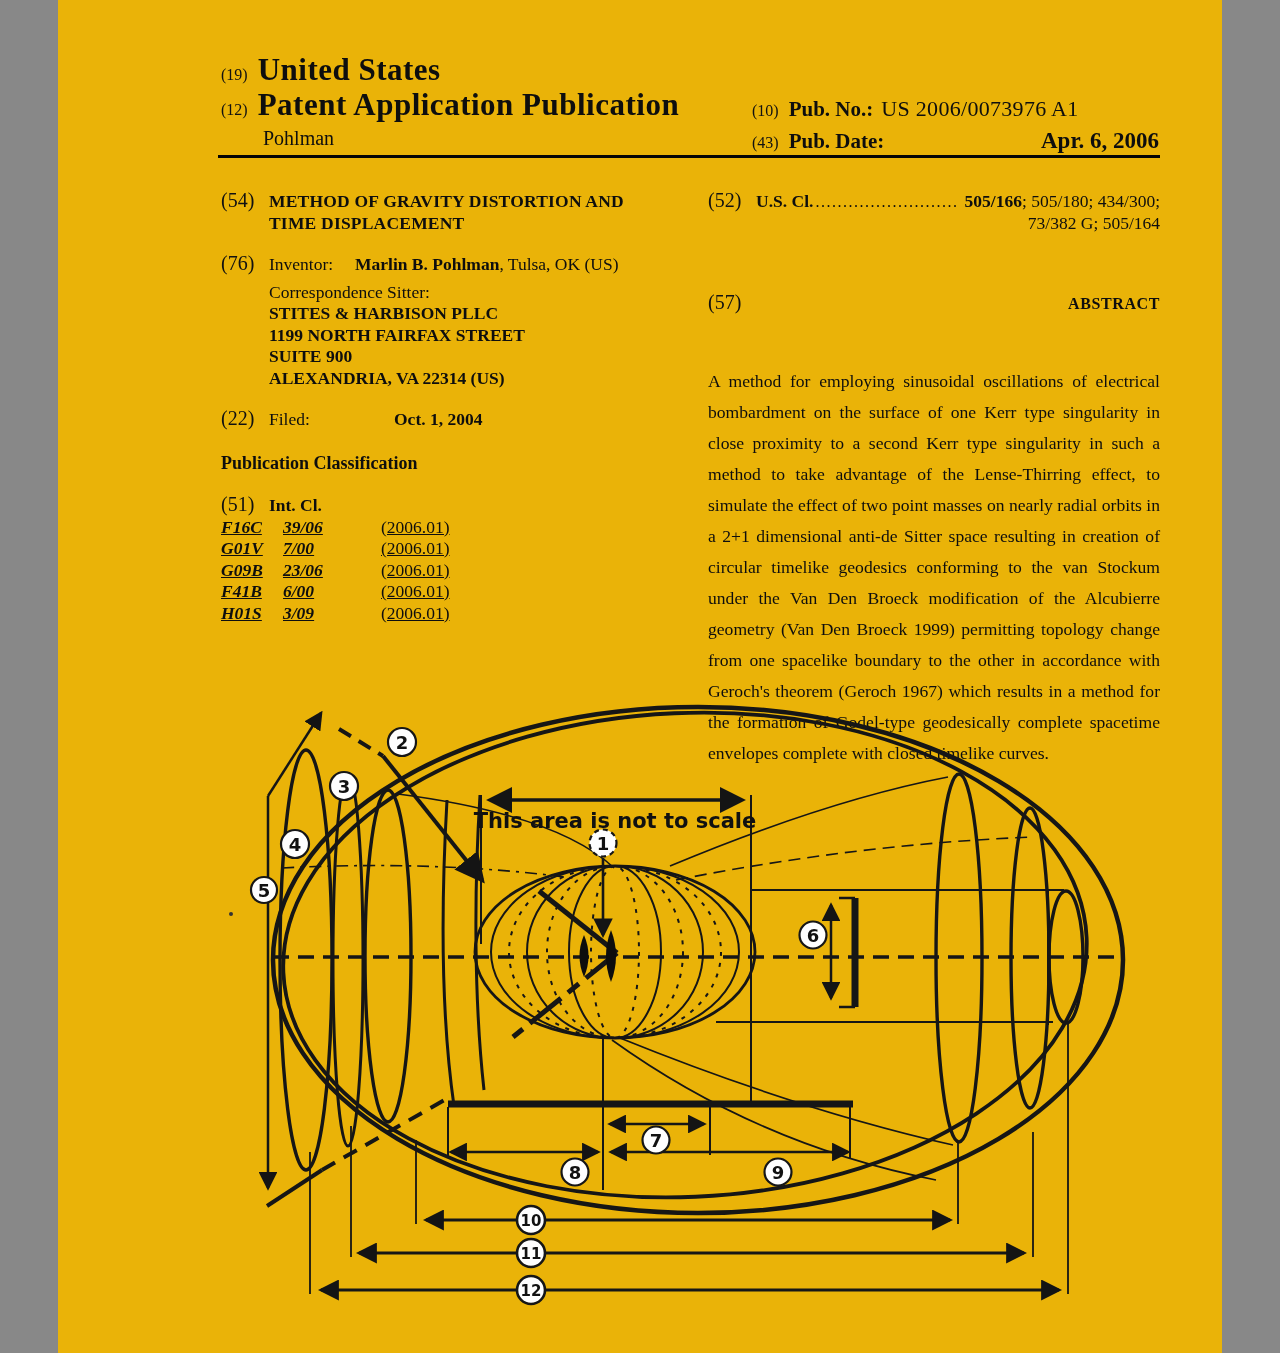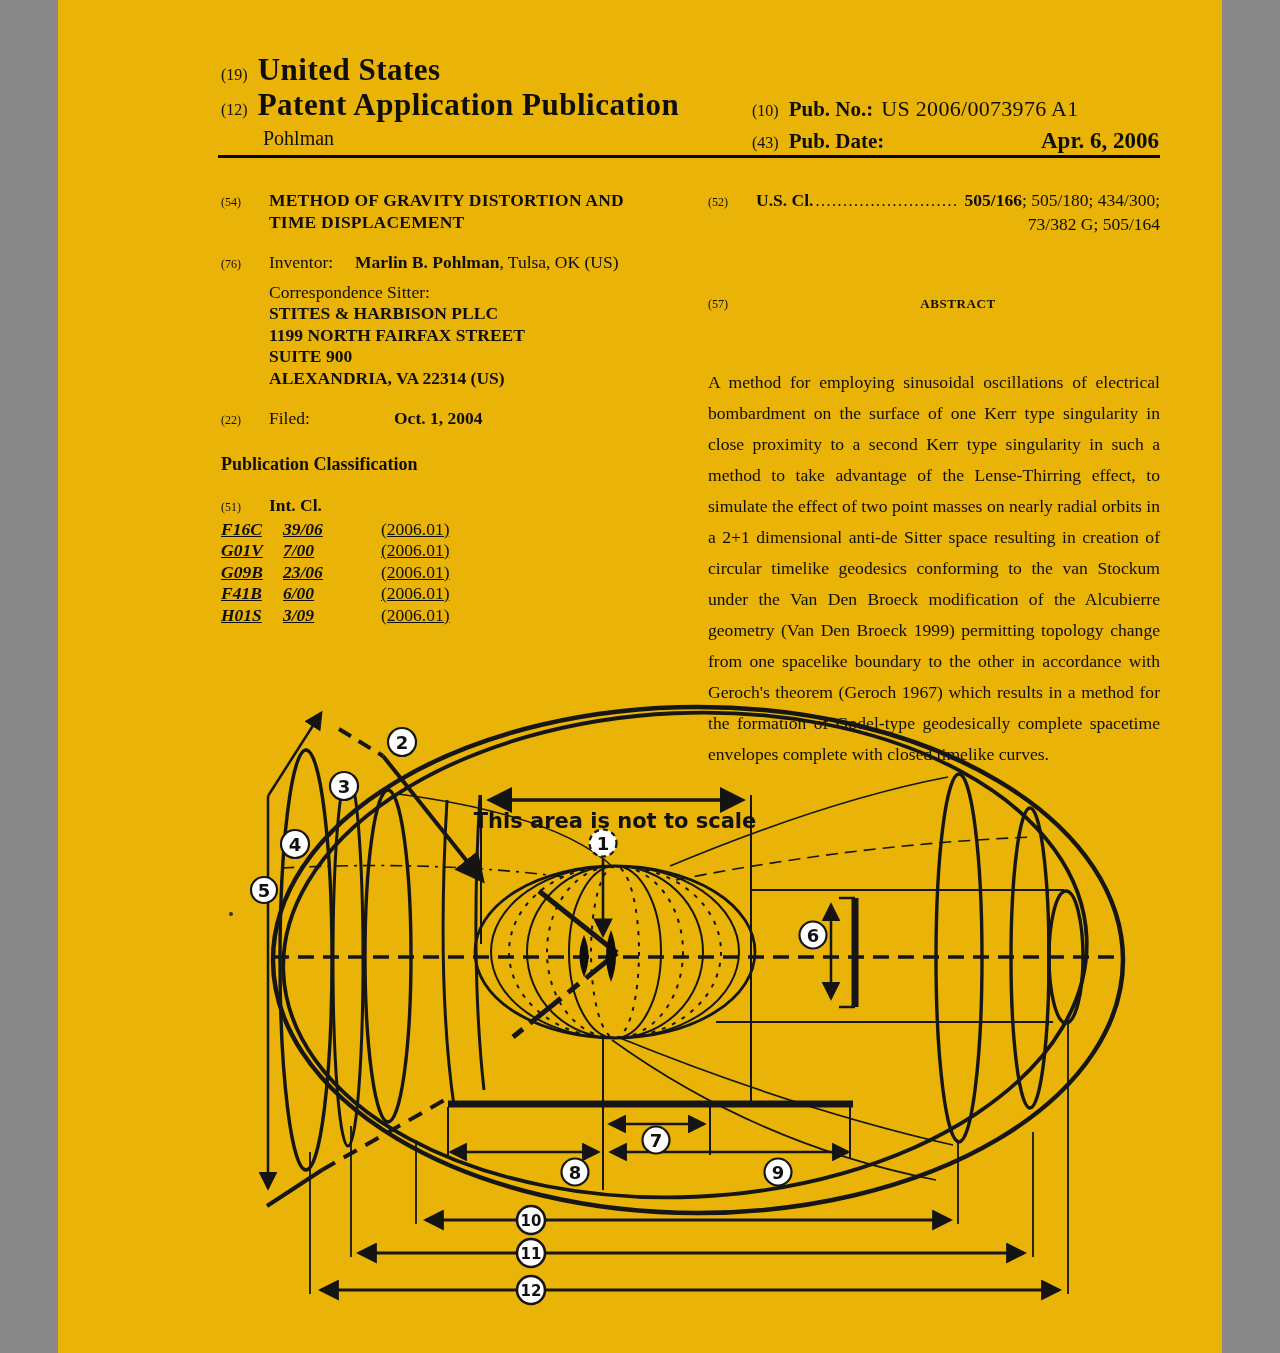--- a/index.html
+++ b/index.html
@@ -3,21 +3,21 @@
 <meta charset="utf-8">
 <style>
   html,body{margin:0;padding:0;background:#888;}
   .page{
     position:relative;width:1164px;height:1353px;margin:0 auto;
     background:#eab308;color:#0e0e0e;
     font-family:"Liberation Serif","DejaVu Serif",serif;
     overflow:hidden;
   }
   .abs{position:absolute;}
-  .inid{font-size:12px;flex:0 0 48px;color:#111;}
+  .inid{font-size:20px;flex:0 0 48px;color:#111;}
   .inid-inline{font-size:16px;margin-right:10px;color:#111;}
   .bigtitle{font-size:31px;font-weight:bold;letter-spacing:.5px;}
   .hname{font-size:20px;font-weight:normal;}
   .publabel{font-size:21px;font-weight:bold;margin-right:8px;}
   .pubval{font-size:22px;font-weight:normal;letter-spacing:.3px;}
   .pubdate{font-size:23px;font-weight:bold;}
   .rule{background:#050505;}
   .col{font-size:17.5px;line-height:21.5px;}
   .row{display:flex;align-items:baseline;}
   .b{font-weight:bold;}
@@ -25,21 +25,21 @@
   .invlabel{flex:0 0 86px;}
   .apl{flex:0 0 125px;}
   .corr{margin-left:48px;}
   .pubclass{text-align:left;font-weight:bold;font-size:18px;margin:22px 0 20px 0;}
   .iclrow{display:flex;text-decoration:underline;}
   .ic1{flex:0 0 62px;font-weight:bold;font-style:italic;}
   .ic2{flex:0 0 98px;font-weight:bold;font-style:italic;}
   .dots{flex:1;overflow:hidden;white-space:nowrap;letter-spacing:1.5px;font-size:16px;padding:0 4px 0 2px;}
   .usval{white-space:nowrap;}
   .usline2{text-align:right;margin-left:48px;}
-  .abshead{flex:1;text-align:center;font-weight:bold;font-size:13px;letter-spacing:.6px;}
+  .abshead{flex:1;text-align:right;font-weight:bold;font-size:16px;letter-spacing:.6px;}
   .abstract{text-align:justify;font-size:17.6px;line-height:31px;margin-top:51px;}
   svg{position:absolute;left:0;top:690px;}
   svg path, svg line, svg ellipse, svg circle, svg polyline{vector-effect:none;}
   .lbl{font-family:"DejaVu Sans","Liberation Sans",sans-serif;font-weight:bold;}
   .notetext{font-family:"DejaVu Sans","Liberation Sans",sans-serif;font-weight:bold;font-size:21px;}
 </style>
 </head>
 <body>
 
 <div class="page">

